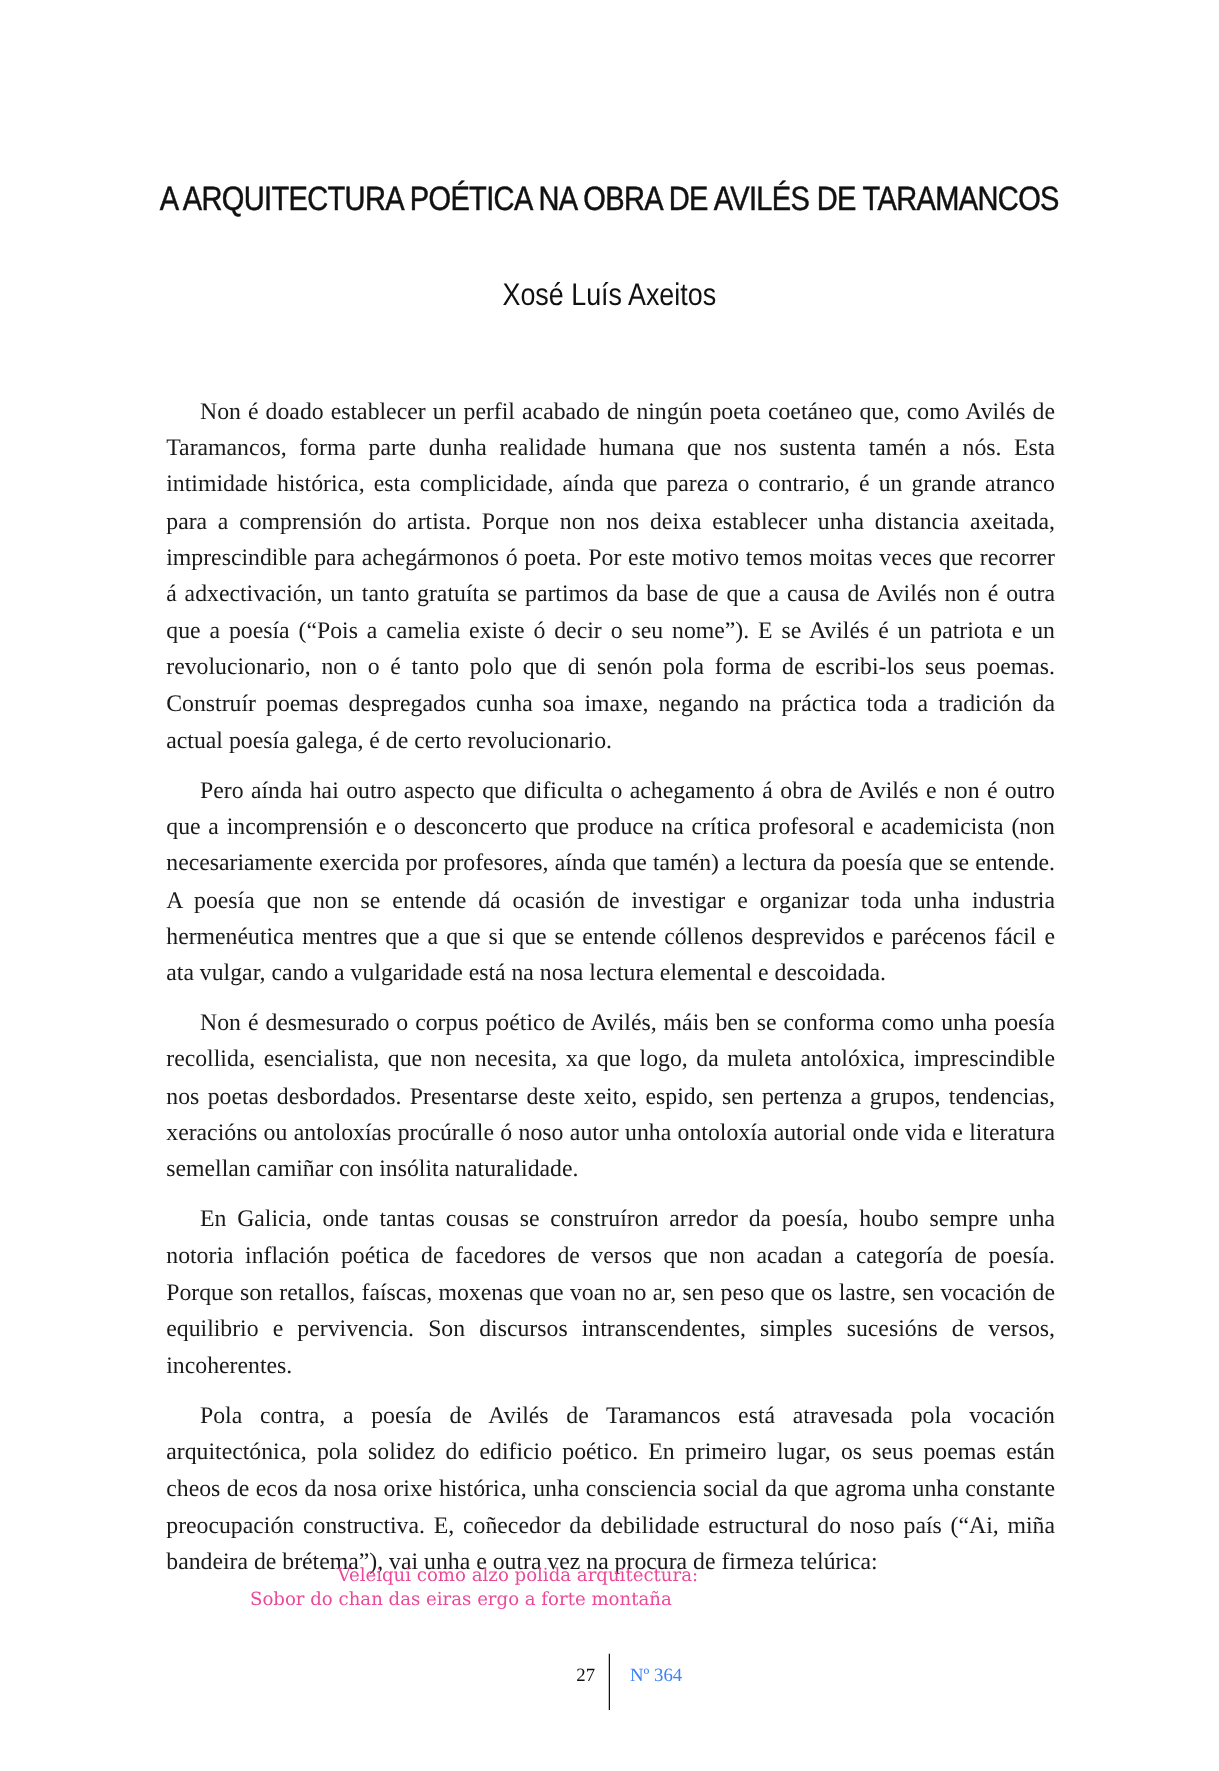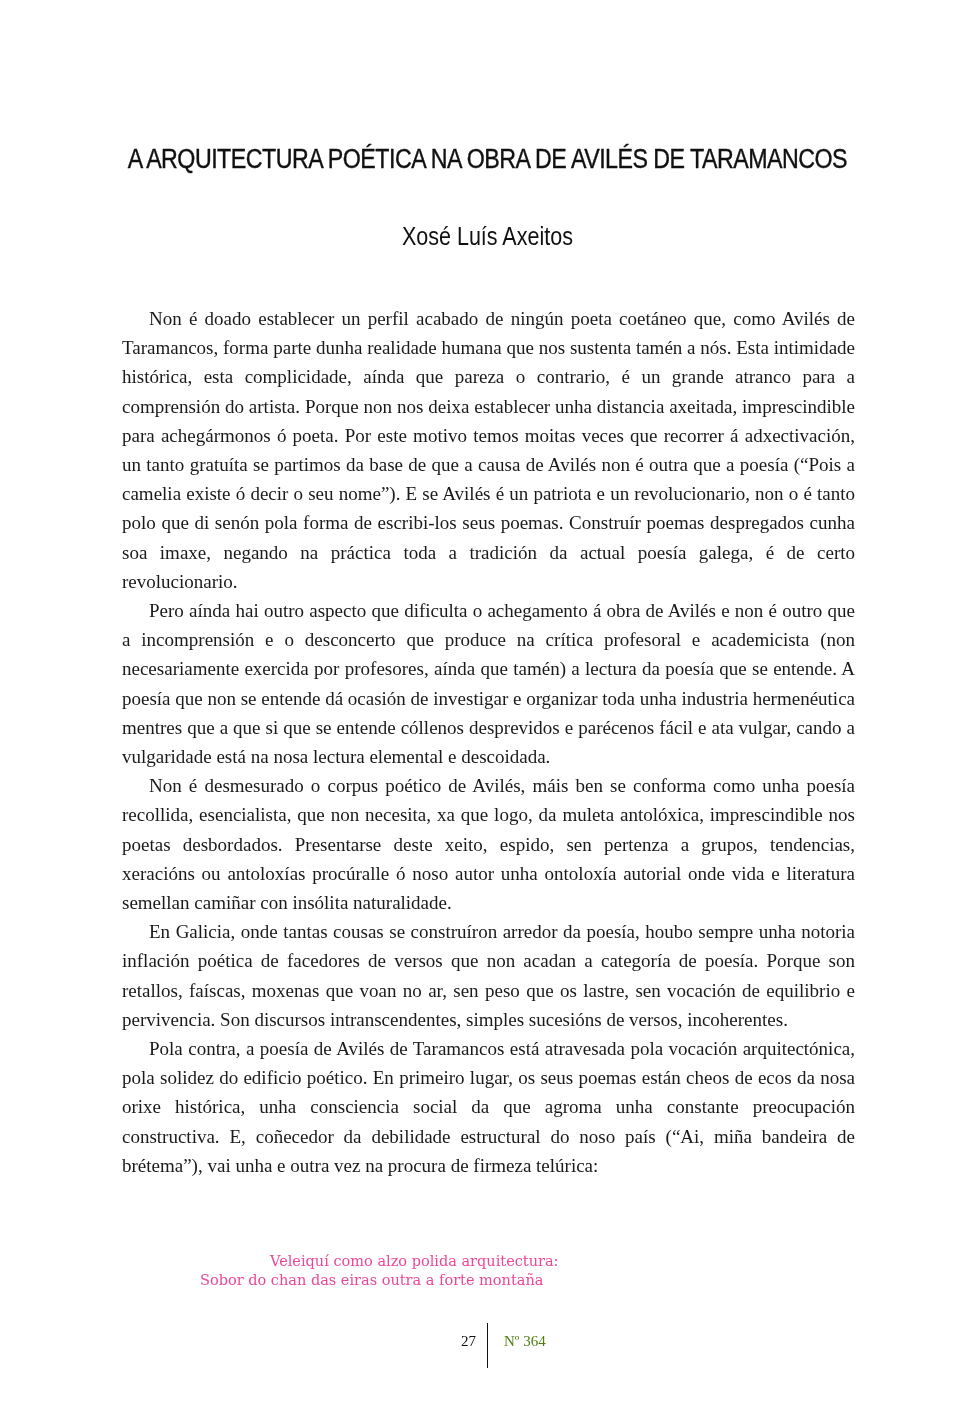--- a/index.html
+++ b/index.html
@@ -55,21 +55,21 @@
       top: 304px;
       left: 122px;
       width: 733px;
       font-family: "Liberation Serif", serif;
       font-size: 19px;
       line-height: 29.2px;
       text-align: justify;
       color: #1a1a1a;
     }
     .body-text p {
-      margin: 0;
+      margin: 11px;
       text-indent: 27px;
       hyphens: manual;
     }
     .verse {
       position: absolute;
       top: 1252px;
       left: 200px;
       width: 360px;
       font-family: "DejaVu Serif", serif;
       font-size: 14.5px;
@@ -107,21 +107,21 @@
       width: 1px;
       height: 45px;
       background: #111;
     }
     .issue-num {
       position: absolute;
       left: 504px;
       top: 10px;
       font-family: "Liberation Serif", serif;
       font-size: 15px;
-      color: #4d7c0f;
+      color: #3b82f6;
     }
   </style>
 </head>
 <body>
 
 <div class="page">
 
   <h1 class="title">A ARQUITECTURA POÉTICA NA OBRA DE AVILÉS DE TARAMANCOS</h1>
 
   <div class="author">Xosé Luís Axeitos</div>
@@ -129,21 +129,21 @@
   <div class="body-text">
     <p>Non é doado establecer un perfil acabado de ningún poeta coetáneo que, como Avilés de Taramancos, forma parte dunha realidade humana que nos sustenta tamén a nós. Esta intimidade histórica, esta complicidade, aínda que pareza o contrario, é un grande atranco para a comprensión do artista. Porque non nos deixa establecer unha distancia axeitada, imprescindible para achegármonos ó poeta. Por este motivo temos moitas veces que recorrer á adxectivación, un tanto gratuíta se partimos da base de que a causa de Avilés non é outra que a poesía (“Pois a camelia existe ó decir o seu nome”). E se Avilés é un patriota e un revolucionario, non o é tanto polo que di senón pola forma de escribi-los seus poemas. Construír poemas despregados cunha soa imaxe, negando na práctica toda a tradición da actual poesía galega, é de certo revolucionario.</p>
     <p>Pero aínda hai outro aspecto que dificulta o achegamento á obra de Avilés e non é outro que a incomprensión e o desconcerto que produce na crítica profesoral e academicista (non necesariamente exercida por profesores, aínda que tamén) a lectura da poesía que se entende. A poesía que non se entende dá ocasión de investigar e organizar toda unha industria hermenéutica mentres que a que si que se entende cóllenos desprevidos e parécenos fácil e ata vulgar, cando a vulgaridade está na nosa lectura elemental e descoidada.</p>
     <p>Non é desmesurado o corpus poético de Avilés, máis ben se conforma como unha poesía recollida, esencialista, que non necesita, xa que logo, da muleta antolóxica, imprescindible nos poetas desbordados. Presentarse deste xeito, espido, sen pertenza a grupos, tendencias, xeracións ou antoloxías procúralle ó noso autor unha ontoloxía autorial onde vida e literatura semellan camiñar con insólita naturalidade.</p>
     <p>En Galicia, onde tantas cousas se construíron arredor da poesía, houbo sempre unha notoria inflación poética de facedores de versos que non acadan a categoría de poesía. Porque son retallos, faíscas, moxenas que voan no ar, sen peso que os lastre, sen vocación de equilibrio e pervivencia. Son discursos intranscendentes, simples sucesións de versos, incoherentes.</p>
     <p>Pola contra, a poesía de Avilés de Taramancos está atravesada pola vocación arquitectónica, pola solidez do edificio poético. En primeiro lugar, os seus poemas están cheos de ecos da nosa orixe histórica, unha consciencia social da que agroma unha constante preocupación constructiva. E, coñecedor da debilidade estructural do noso país (“Ai, miña bandeira de brétema”), vai unha e outra vez na procura de firmeza telúrica:</p>
   </div>
 
   <div class="verse">
     <span class="line indent">Veleiquí como alzo polida arquitectura:</span>
-    <span class="line">Sobor do chan das eiras outra a forte montaña</span>
+    <span class="line">Sobor do chan das eiras ergo a forte montaña</span>
   </div>
 
   <div class="footer">
     <span class="page-num">27</span>
     <span class="footer-divider"></span>
     <span class="issue-num">Nº 364</span>
   </div>
 
 </div>
 

